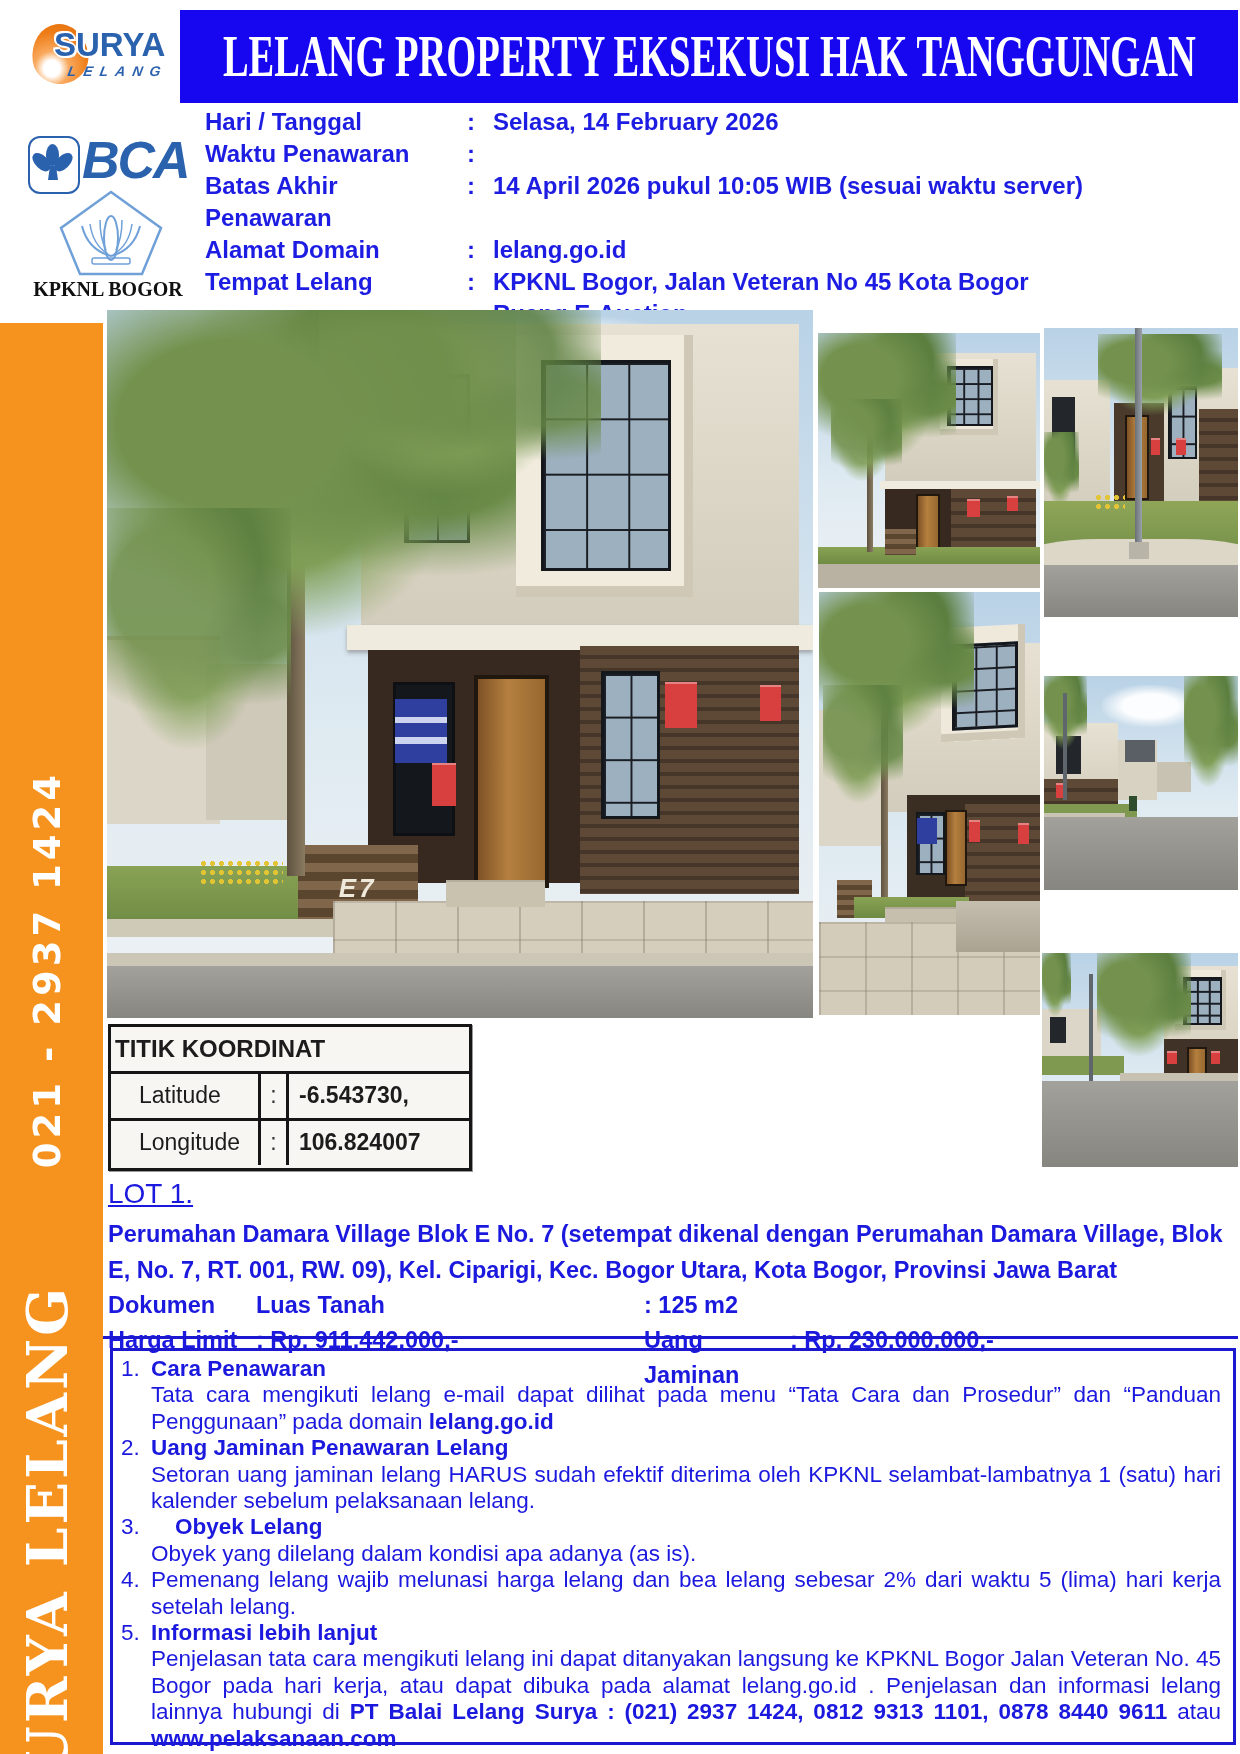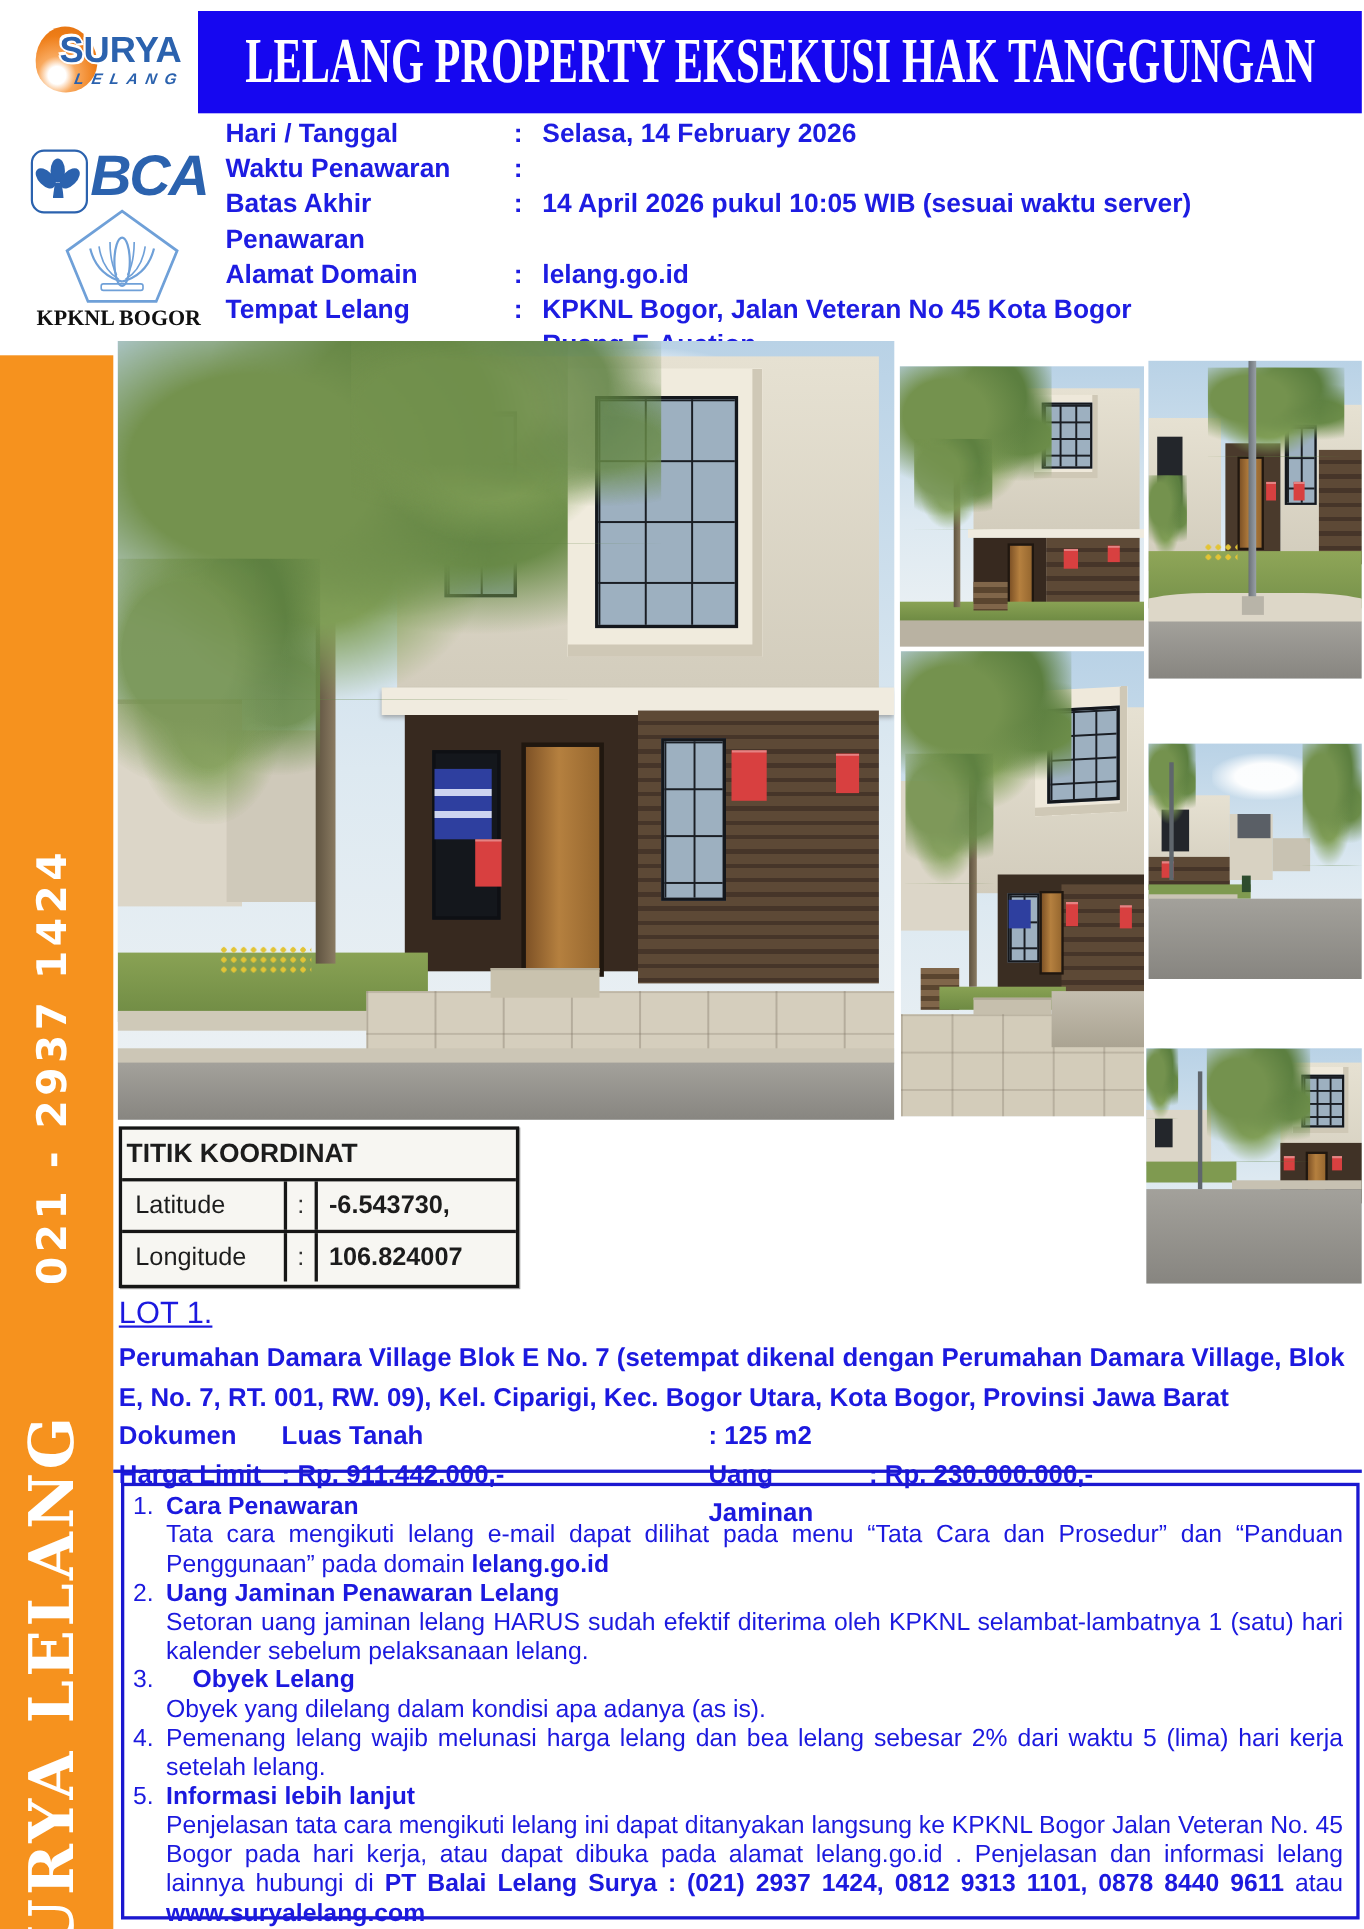--- a/index.html
+++ b/index.html
@@ -55,21 +55,21 @@
   .flowers{background-image:radial-gradient(#e3c435 35%,transparent 42%);background-size:9px 9px;}
   #e7txt{display:flex;align-items:center;justify-content:center;color:#efe9dc;font-weight:bold;
      font-size:26px;letter-spacing:3px;font-family:"Liberation Sans",sans-serif;}
   
   #koor{position:absolute;left:108px;top:1024px;width:358px;height:141px;background:#f7f6f2;
      border:3px solid #161616;color:#1c1c1c;box-shadow:1px 1px 0 #999;}
   #koor .title{height:44px;line-height:44px;padding-left:4px;font-weight:bold;font-size:24px;border-bottom:3px solid #161616;}
   .krow{display:grid;grid-template-columns:150px 28px auto;height:44px;line-height:42px;font-size:23px;}
   .krow{border-bottom:3px solid #161616;}
   .krow:last-child{border-bottom:none;}
-  .krow .kl{padding-left:12px;border-right:3px solid #161616;}
+  .krow .kl{padding-left:28px;border-right:3px solid #161616;}
   .krow .kc{text-align:center;border-right:3px solid #161616;color:#333;}
   .krow .kv{padding-left:10px;font-weight:bold;}
   
   #lot{position:absolute;left:108px;top:1178px;width:1128px;color:#1c19df;}
   #lot-title{font-size:28px;font-weight:normal;text-decoration:underline;margin-bottom:6px;}
   #lot-desc{font-size:23.5px;font-weight:bold;line-height:36px;}
   .spec{display:grid;grid-template-columns:148px 388px 146px auto;font-size:23.5px;font-weight:bold;line-height:35px;}
   #divider{position:absolute;left:103px;top:1336px;width:1135px;height:0;border-top:3px solid #1b18d0;}
   
   #terms-box{position:absolute;left:110px;top:1348px;width:1126px;height:397px;border:3px solid #1b18d0;
@@ -167,20 +167,23 @@
     <i class="s" style="left:40.5%;top:52.5%;width:8%;height:21%;background:#14171c;border:3px solid #0e1014;"></i>
     <i class="s" style="left:40.8%;top:55%;width:7.4%;height:9%;background:linear-gradient(#2e3f9f 0 28%,#cdd4f0 28% 38%,#2e3f9f 38% 60%,#cdd4f0 60% 70%,#2e3f9f 70%);"></i>
     <i class="s redtag" style="left:46%;top:64%;width:3.5%;height:6%;"></i>
     <i class="s wood" style="left:52%;top:51.5%;width:9.5%;height:29%;border-width:4px;"></i>
     <i class="s slat" style="left:67%;top:47.5%;width:31%;height:35%;"></i>
     <i class="s grid-win" style="left:70%;top:51%;width:7.5%;height:20%;background-size:50% 30%;"></i>
     <i class="s redtag" style="left:79%;top:52.5%;width:4.5%;height:6.5%;"></i>
     <i class="s redtag" style="left:92.5%;top:53%;width:3%;height:5%;"></i>
     <i class="s" style="left:0;top:78.5%;width:40%;height:9%;background:linear-gradient(180deg,#89a254,#6e8a43);"></i>
     <i class="s flowers" style="left:13%;top:77.5%;width:12%;height:4%;"></i>
+    <i class="s" id="e7txt" style="left:27%;top:75.5%;width:17%;height:12.5%;background:repeating-linear-gradient(180deg,#80664a 0 9px,#5a452f 9px 18px);">
+        <span>E7</span>
+      </i>
     <i class="s" style="left:0;top:86%;width:45%;height:2.5%;background:#cfc9b8;"></i>
     <i class="s" style="left:32%;top:83.5%;width:68%;height:9.5%;background:#d5cebd;background-image:linear-gradient(90deg,rgba(120,110,95,.35) 2px,transparent 2px),linear-gradient(rgba(120,110,95,.25) 2px,transparent 2px);background-size:62px 38px;"></i>
     <i class="s" style="left:48%;top:80.5%;width:14%;height:3.5%;background:#c9c2ae;border-top:2px solid #b5ae9c;"></i>
     <i class="s" style="left:0;top:90.8%;width:100%;height:2%;background:#ccc6b6;"></i>
     <i class="s roadg" style="left:0;top:92.6%;width:100%;height:7.5%;"></i>
     <i class="s" style="left:25.5%;top:14%;width:2.6%;height:66%;background:linear-gradient(90deg,#5e523f,#8a7b62);"></i>
     <i class="s treec" style="left:0;top:0;width:58%;height:46%;"></i>
     <i class="s treec" style="left:0;top:28%;width:26%;height:34%;opacity:.9;"></i>
     <i class="s treec" style="left:30%;top:0;width:40%;height:26%;opacity:.85;"></i>
   </div>
@@ -339,18 +342,18 @@
       <div class="t-item">
         <span class="t-num">4.</span>
         <div class="t-content">
           <p class="t-body"><span>Pemenang lelang wajib melunasi harga lelang dan bea lelang sebesar 2% dari waktu 5 (lima) hari kerja setelah lelang.</span></p>
         </div>
       </div>
       <div class="t-item">
         <span class="t-num">5.</span>
         <div class="t-content">
           <div class="t-title">Informasi lebih lanjut</div>
-          <p class="t-body"><span>Penjelasan tata cara mengikuti lelang ini dapat ditanyakan langsung ke KPKNL Bogor Jalan Veteran No. 45 Bogor pada hari kerja, atau dapat dibuka pada alamat lelang.go.id . Penjelasan dan  informasi lelang lainnya hubungi di </span><b>PT Balai Lelang Surya : (021) 2937 1424, 0812 9313 1101,  0878 8440 9611</b><span> atau </span><b>www.suryalelang.com</b></p>
+          <p class="t-body"><span>Penjelasan tata cara mengikuti lelang ini dapat ditanyakan langsung ke KPKNL Bogor Jalan Veteran No. 45 Bogor pada hari kerja, atau dapat dibuka pada alamat lelang.go.id . Penjelasan dan  informasi lelang lainnya hubungi di </span><b>PT Balai Lelang Surya : (021) 2937 1424, 0812 9313 1101,  0878 8440 9611</b><span> atau </span><b>www.pelaksanaan.com</b></p>
         </div>
       </div>
     </div>
 
 </div>
 
 </body></html>

